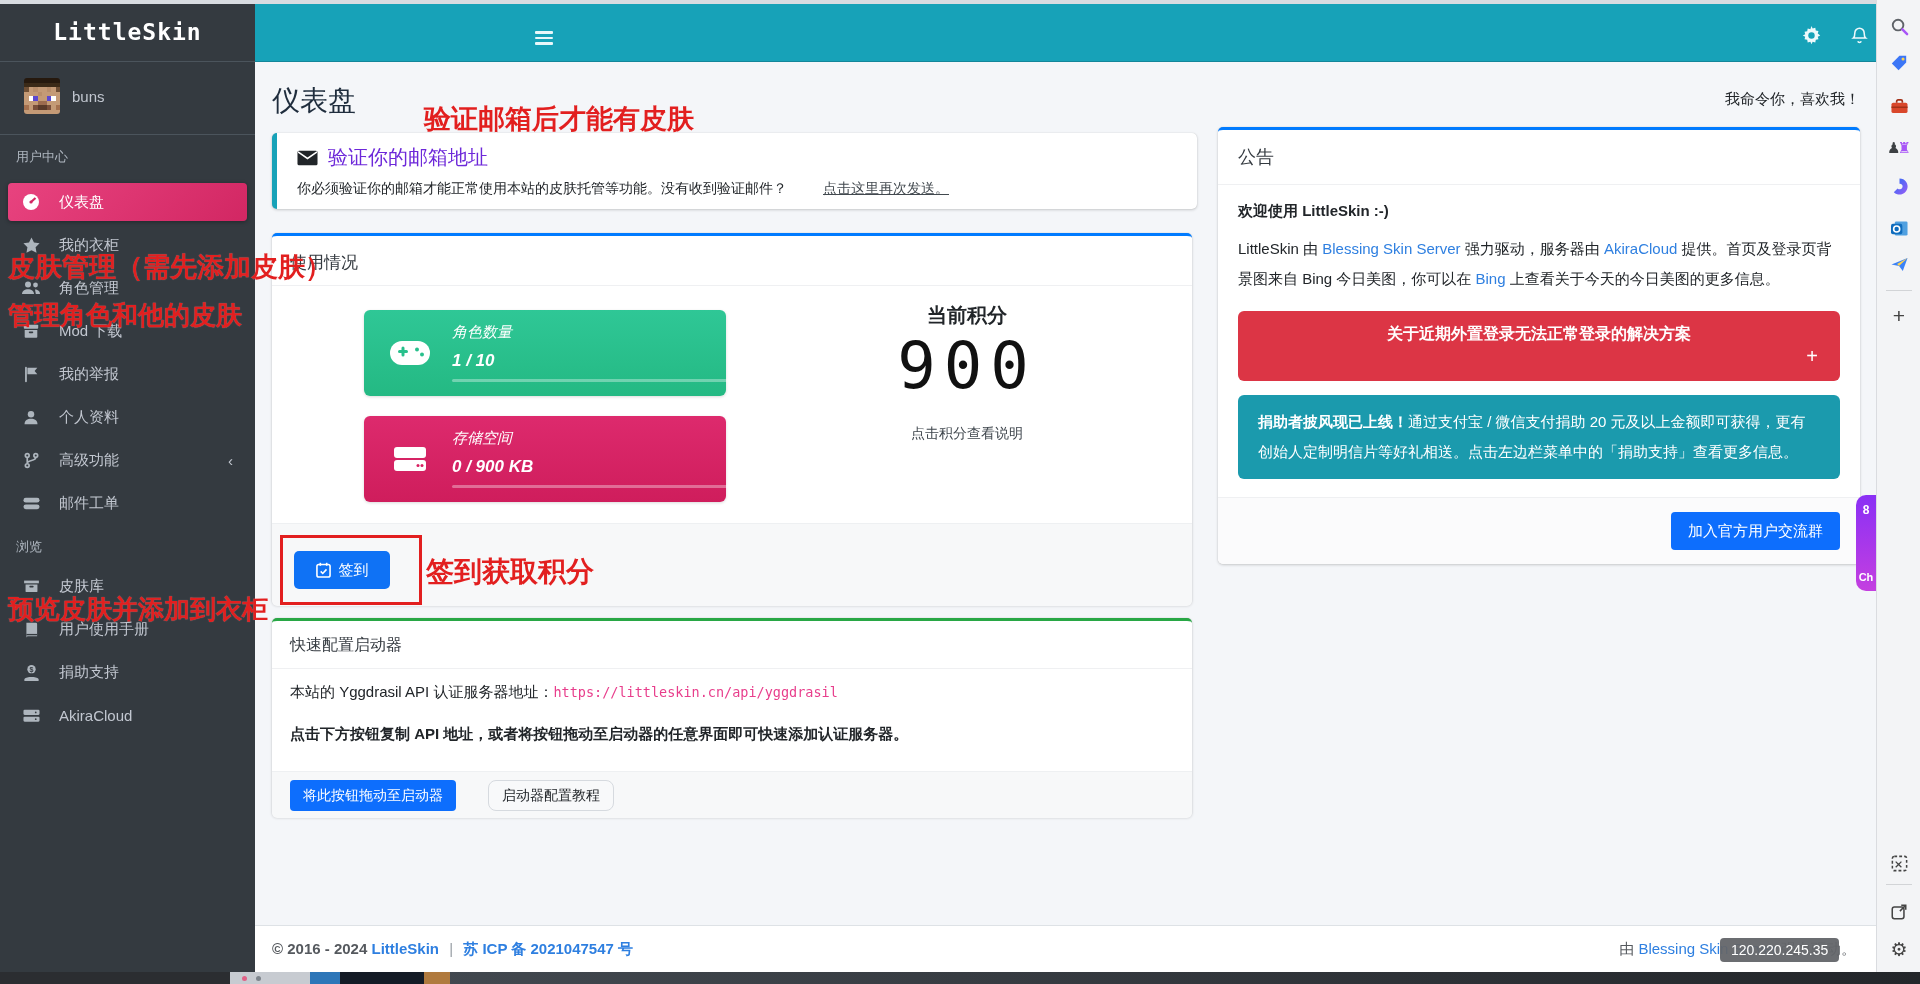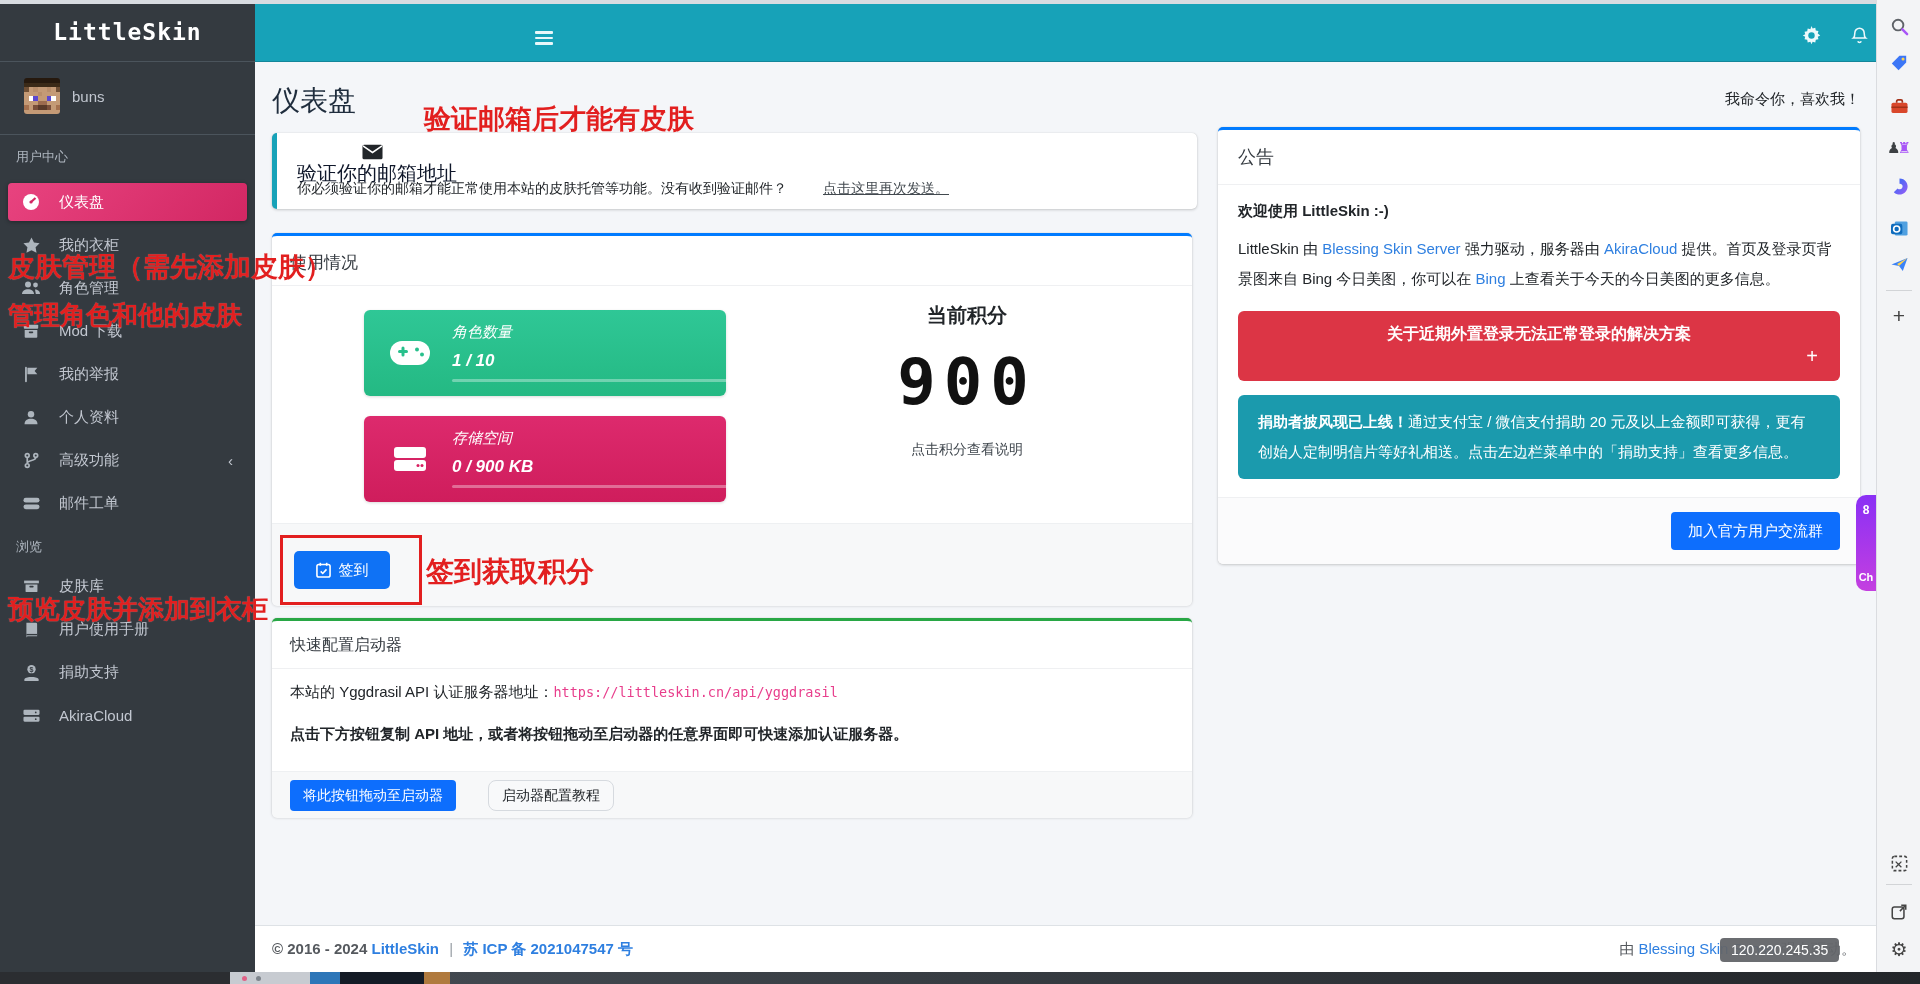--- a/index.html
+++ b/index.html
@@ -40,41 +40,41 @@
   #content{left:255px;top:61px;width:1621px;height:864px;background:#f4f6f9;}
   #page-title{left:272px;top:82px;font-size:28px;color:#1f2d3d;font-weight:400;}
   #greeting{left:1480px;top:90px;width:380px;text-align:right;font-size:15px;color:#212529;}
 
   .card{position:absolute;background:#fff;border-radius:5px;
         box-shadow:0 0 1px rgba(0,0,0,.18),0 1px 3px rgba(0,0,0,.18);}
   .card-hdr{border-bottom:1px solid #eff0f2;}
 
   
   #email-card{left:272px;top:133px;width:920px;height:76px;border-left:5px solid #17a2b8;}
-  #email-title{position:absolute;left:20px;top:11px;font-size:20px;color:#0f172a;display:flex;align-items:center;flex-direction:column;}
+  #email-title{position:absolute;left:20px;top:11px;font-size:20px;color:#6d28d9;display:flex;align-items:center;}
   #email-title svg{margin-right:10px;}
   #email-body{position:absolute;left:20px;top:47px;font-size:14px;color:#212529;}
   #email-body a{color:#42494f;text-decoration:underline;cursor:pointer;margin-left:36px;}
 
   
   #usage-card{left:272px;top:233px;width:920px;height:369px;border-top:3px solid #007bff;}
   #usage-title{position:absolute;left:18px;top:15px;font-size:17px;color:#343a40;}
   #usage-div{position:absolute;left:0;top:49px;width:100%;height:1px;background:#eff0f2;}
   .small-box{position:absolute;left:92px;width:362px;height:86px;border-radius:6px;color:#fff;box-shadow:0 1px 3px rgba(0,0,0,.15);font-style:italic;}
   #box-players{top:74px;background:linear-gradient(180deg,#2fc796,#24b983);}
   #box-storage{top:180px;background:linear-gradient(180deg,#dd2a6d,#cf1d5c);}
   .sb-icon{position:absolute;left:24px;top:22px;width:44px;height:42px;display:flex;align-items:center;justify-content:center;}
   .sb-label{position:absolute;left:88px;top:13px;font-size:15px;}
   .sb-value{position:absolute;left:88px;top:41px;font-size:17px;font-weight:bold;}
   .sb-track{position:absolute;left:88px;top:69px;width:330px;height:3px;background:rgba(255,255,255,.35);border-radius:2px;}
   .sb-fill{height:3px;background:#fff;border-radius:2px;}
   #score-col{position:absolute;left:530px;top:66px;width:330px;text-align:center;}
   #score-label{font-size:20px;font-weight:bold;color:#212529;}
-  #score-value{margin-top:16px;font-family:"DejaVu Sans Mono","Liberation Mono",monospace;
-               font-weight:bold;font-size:64px;color:#111;letter-spacing:8px;}
+  #score-value{font-family:"DejaVu Sans Mono","Liberation Mono",monospace;
+               font-weight:normal;font-size:64px;color:#111;letter-spacing:8px;}
   #score-hint{margin-top:22px;font-size:14px;color:#3f464d;cursor:pointer;}
   #usage-footer{position:absolute;left:0;top:287px;width:100%;height:82px;background:#f7f8f9;
                 border-top:1px solid #eef0f2;border-radius:0 0 5px 5px;}
   #sign-btn{position:absolute;left:22px;top:27px;width:96px;height:38px;background:#0f72f5;border-radius:5px;
             color:#fff;font-size:15px;display:flex;align-items:center;justify-content:center;cursor:pointer;}
   #sign-btn svg{margin-right:8px;}
 
   
   #launcher-card{left:272px;top:618px;width:920px;height:196px;border-top:3px solid #28a745;}
   #launcher-title{position:absolute;left:18px;top:14px;font-size:16px;color:#343a40;}

